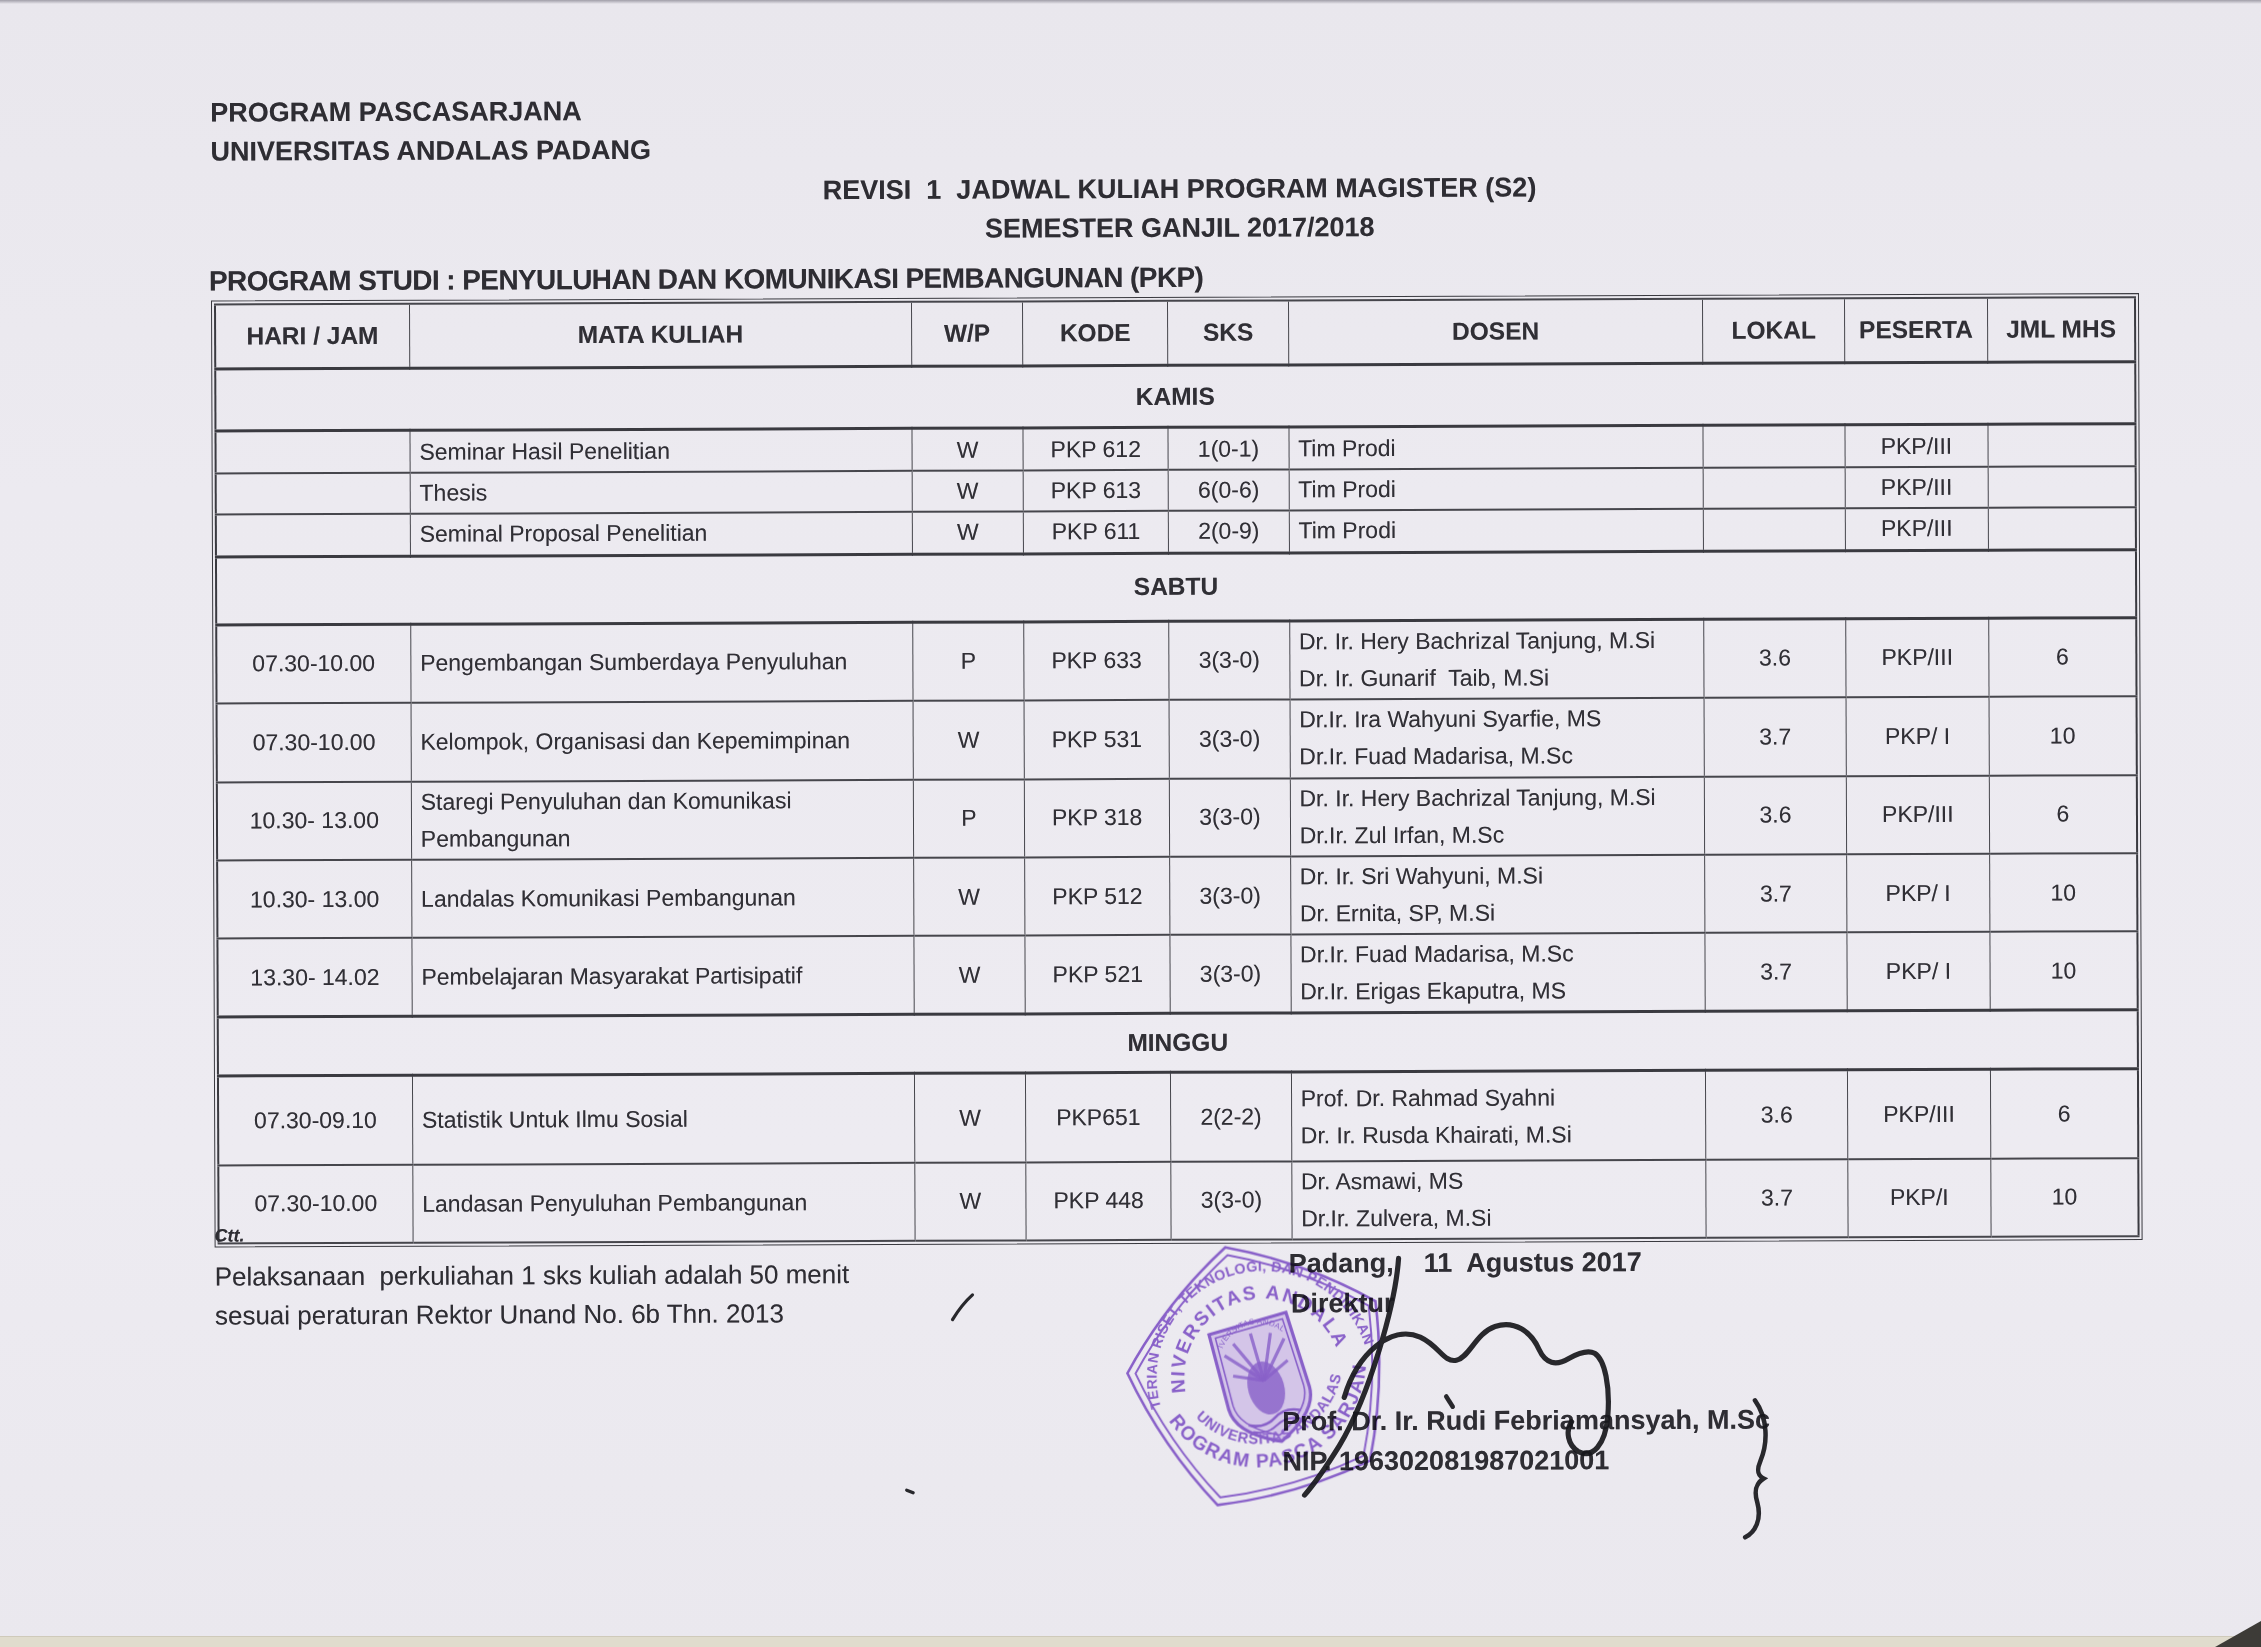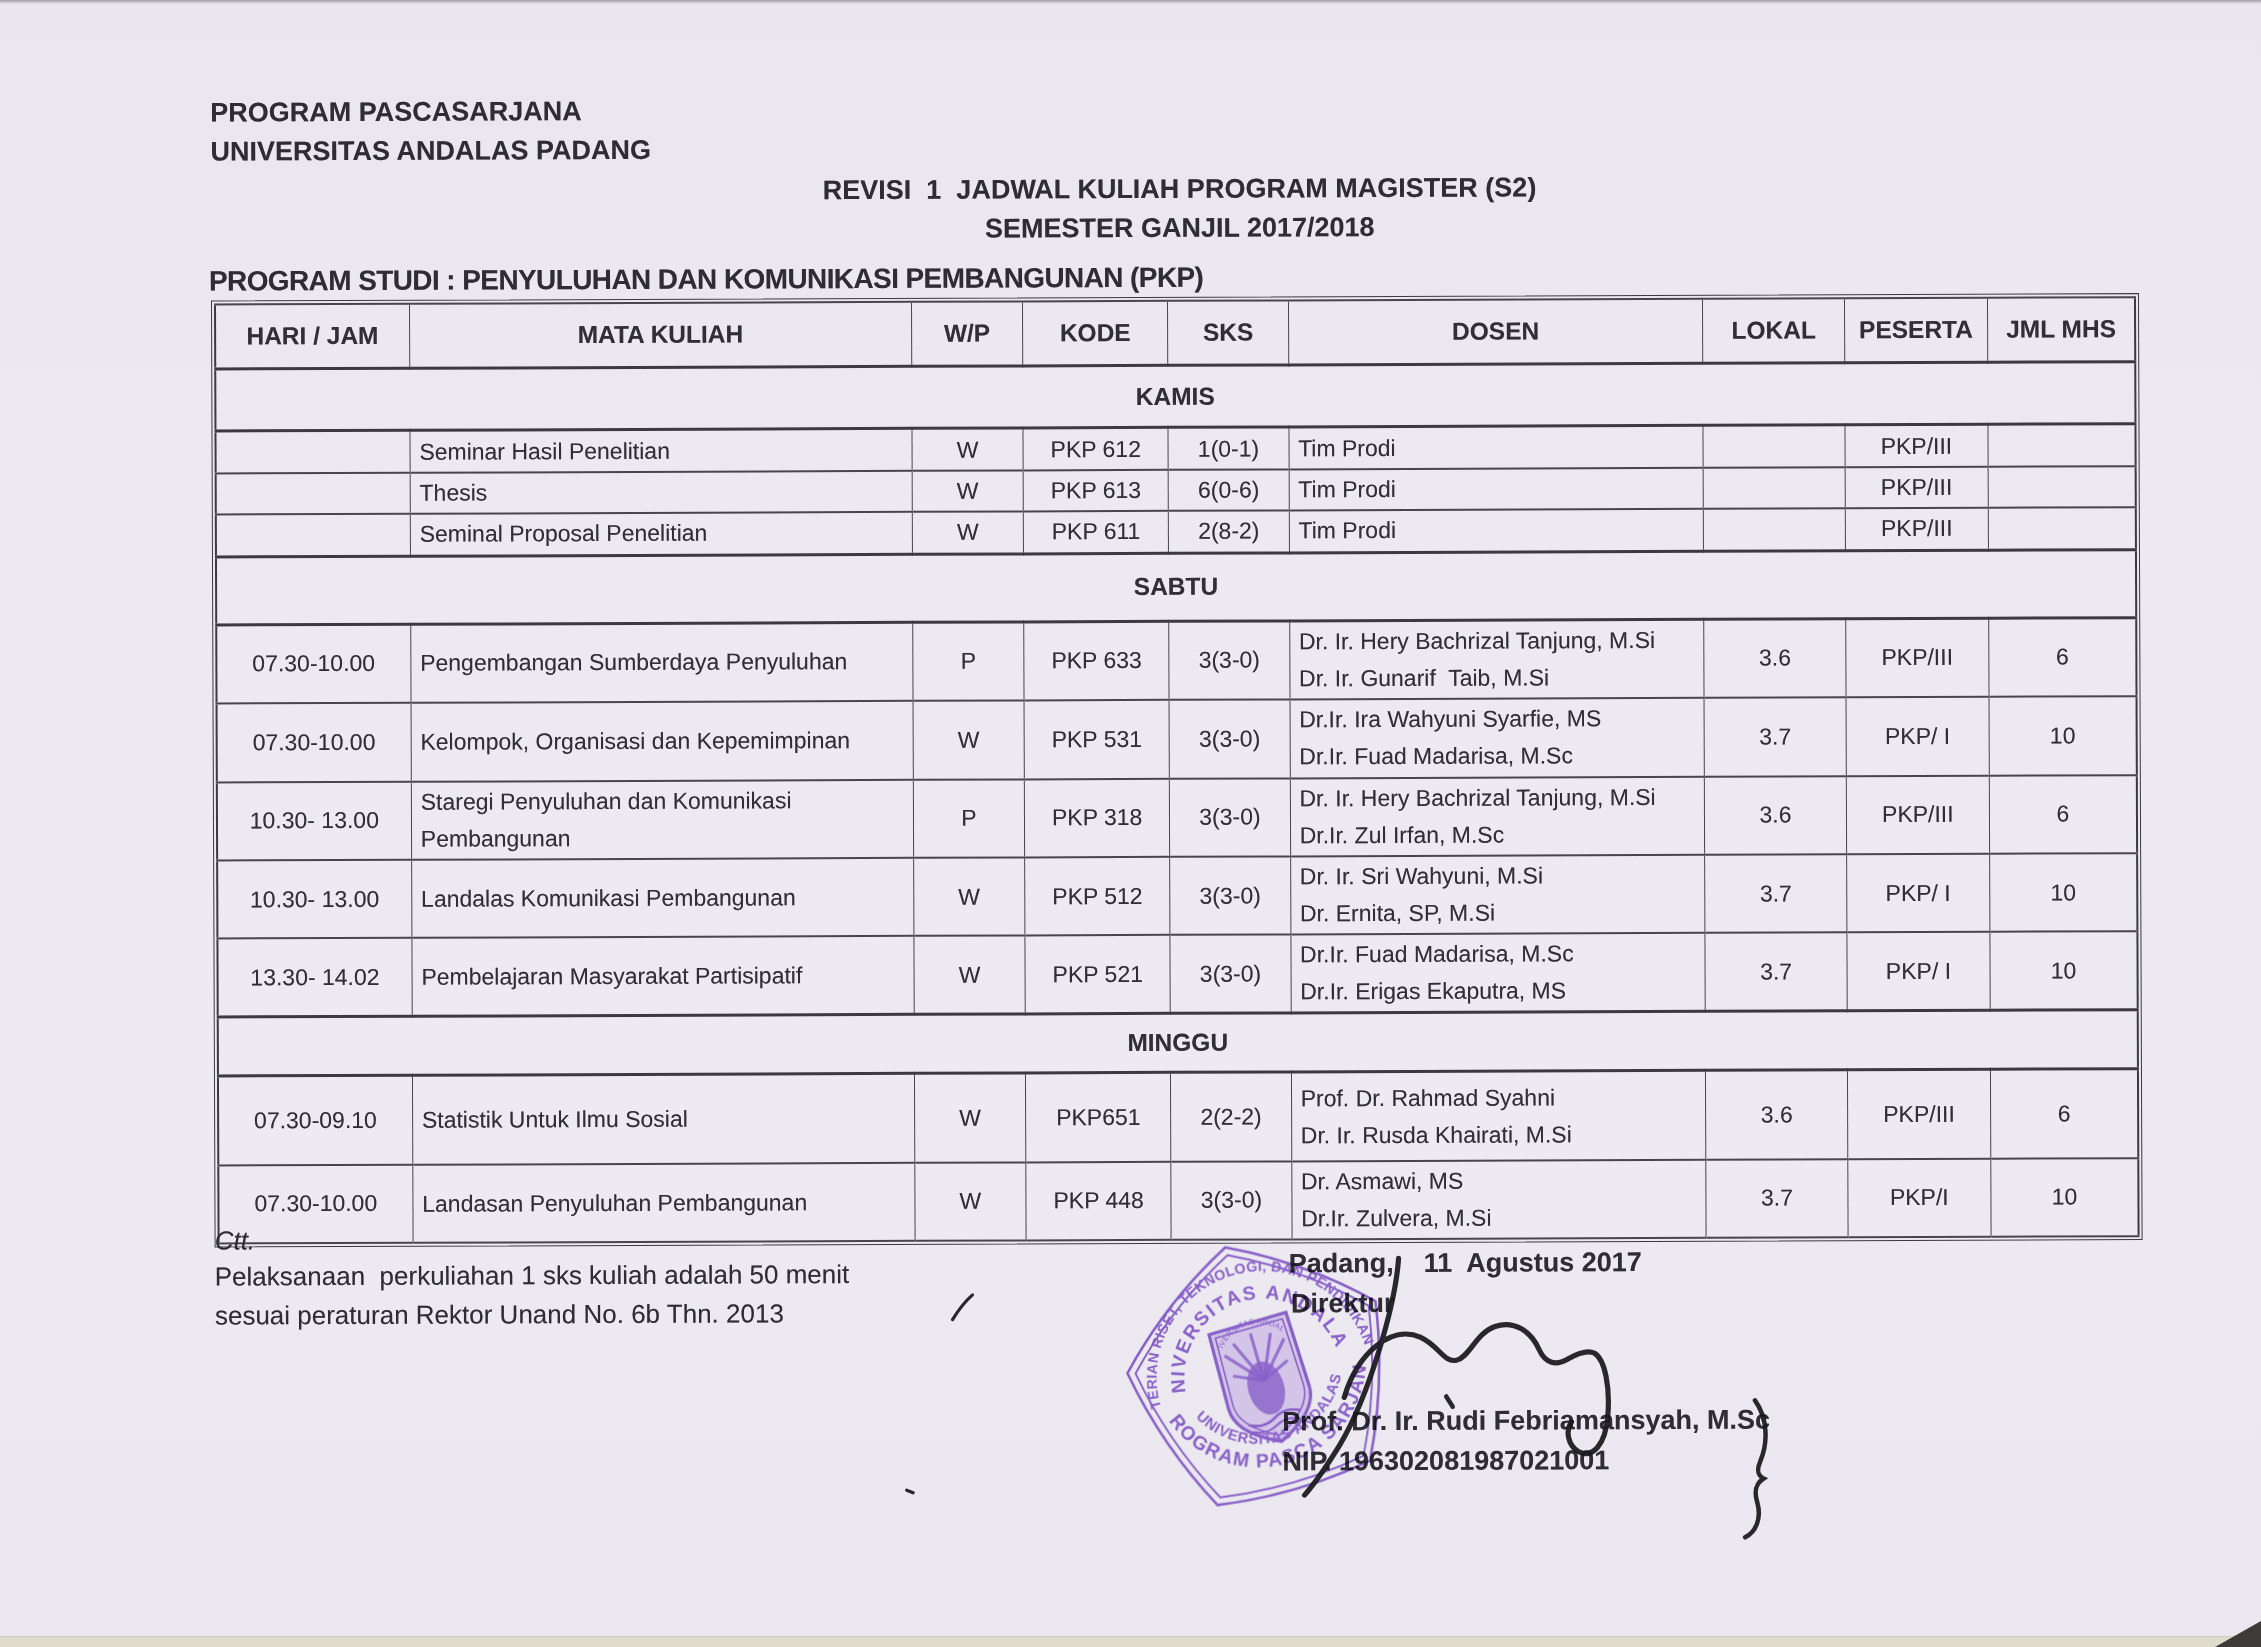--- a/index.html
+++ b/index.html
@@ -44,21 +44,21 @@
   th,td{border:1.9px solid #46464c;border-top-width:2.6px;border-bottom-width:2.6px;
     font-size:23px;color:#302f35;text-shadow:0 0 0.6px rgba(40,38,48,.3);
     overflow:hidden;white-space:pre-wrap;padding:1.3px 3.9px;vertical-align:middle}
   th{font-size:24.5px;font-weight:700}
   td.c{text-align:center}
   td.l{text-align:left;padding-left:9px;line-height:1.6}
   tr.band td{font-weight:700;font-size:24.5px;text-align:center;
     border-top:3.2px solid #3a3a40;border-bottom:3.2px solid #3a3a40}
 
   
-  .ctt{position:absolute;left:213px;top:1222px;font-size:26px;font-weight:400;font-style:italic}
+  .ctt{position:absolute;left:213px;top:1222px;font-size:18px;font-weight:700;font-style:italic}
   .note1{position:absolute;left:213px;top:1258px;font-size:26px;font-weight:500}
   .note2{position:absolute;left:213px;top:1297px;font-size:26px;font-weight:500}
 
   
   .place-date{position:absolute;left:1287px;top:1249px;font-size:27px;font-weight:700}
   .direktur{position:absolute;left:1289px;top:1289px;font-size:27px;font-weight:700}
   .signer{position:absolute;left:1280px;top:1407px;font-size:27px;font-weight:700}
   .nip{position:absolute;left:1280px;top:1447px;font-size:27px;font-weight:700}
 
   .stamp-svg{position:absolute;left:1119px;top:1226px;width:284px;height:304px;
@@ -131,21 +131,21 @@
               <td class="l txt"><div>Tim Prodi</div></td>
               <td class="c txt"></td>
               <td class="c txt">PKP/III</td>
               <td class="c txt"></td>
             </tr>
             <tr style="height: 40px;">
               <td class="c txt"></td>
               <td class="l txt"><div>Seminal Proposal Penelitian</div></td>
               <td class="c txt">W</td>
               <td class="c txt">PKP 611</td>
-              <td class="c txt">2(8-2)</td>
+              <td class="c txt">2(0-9)</td>
               <td class="l txt"><div>Tim Prodi</div></td>
               <td class="c txt"></td>
               <td class="c txt">PKP/III</td>
               <td class="c txt"></td>
             </tr>
             <tr class="band" style="height: 68px;">
               <td colspan="9" class="txt">SABTU</td>
             </tr>
             <tr style="height: 70px;">
               <td class="c txt">07.30-10.00</td>

